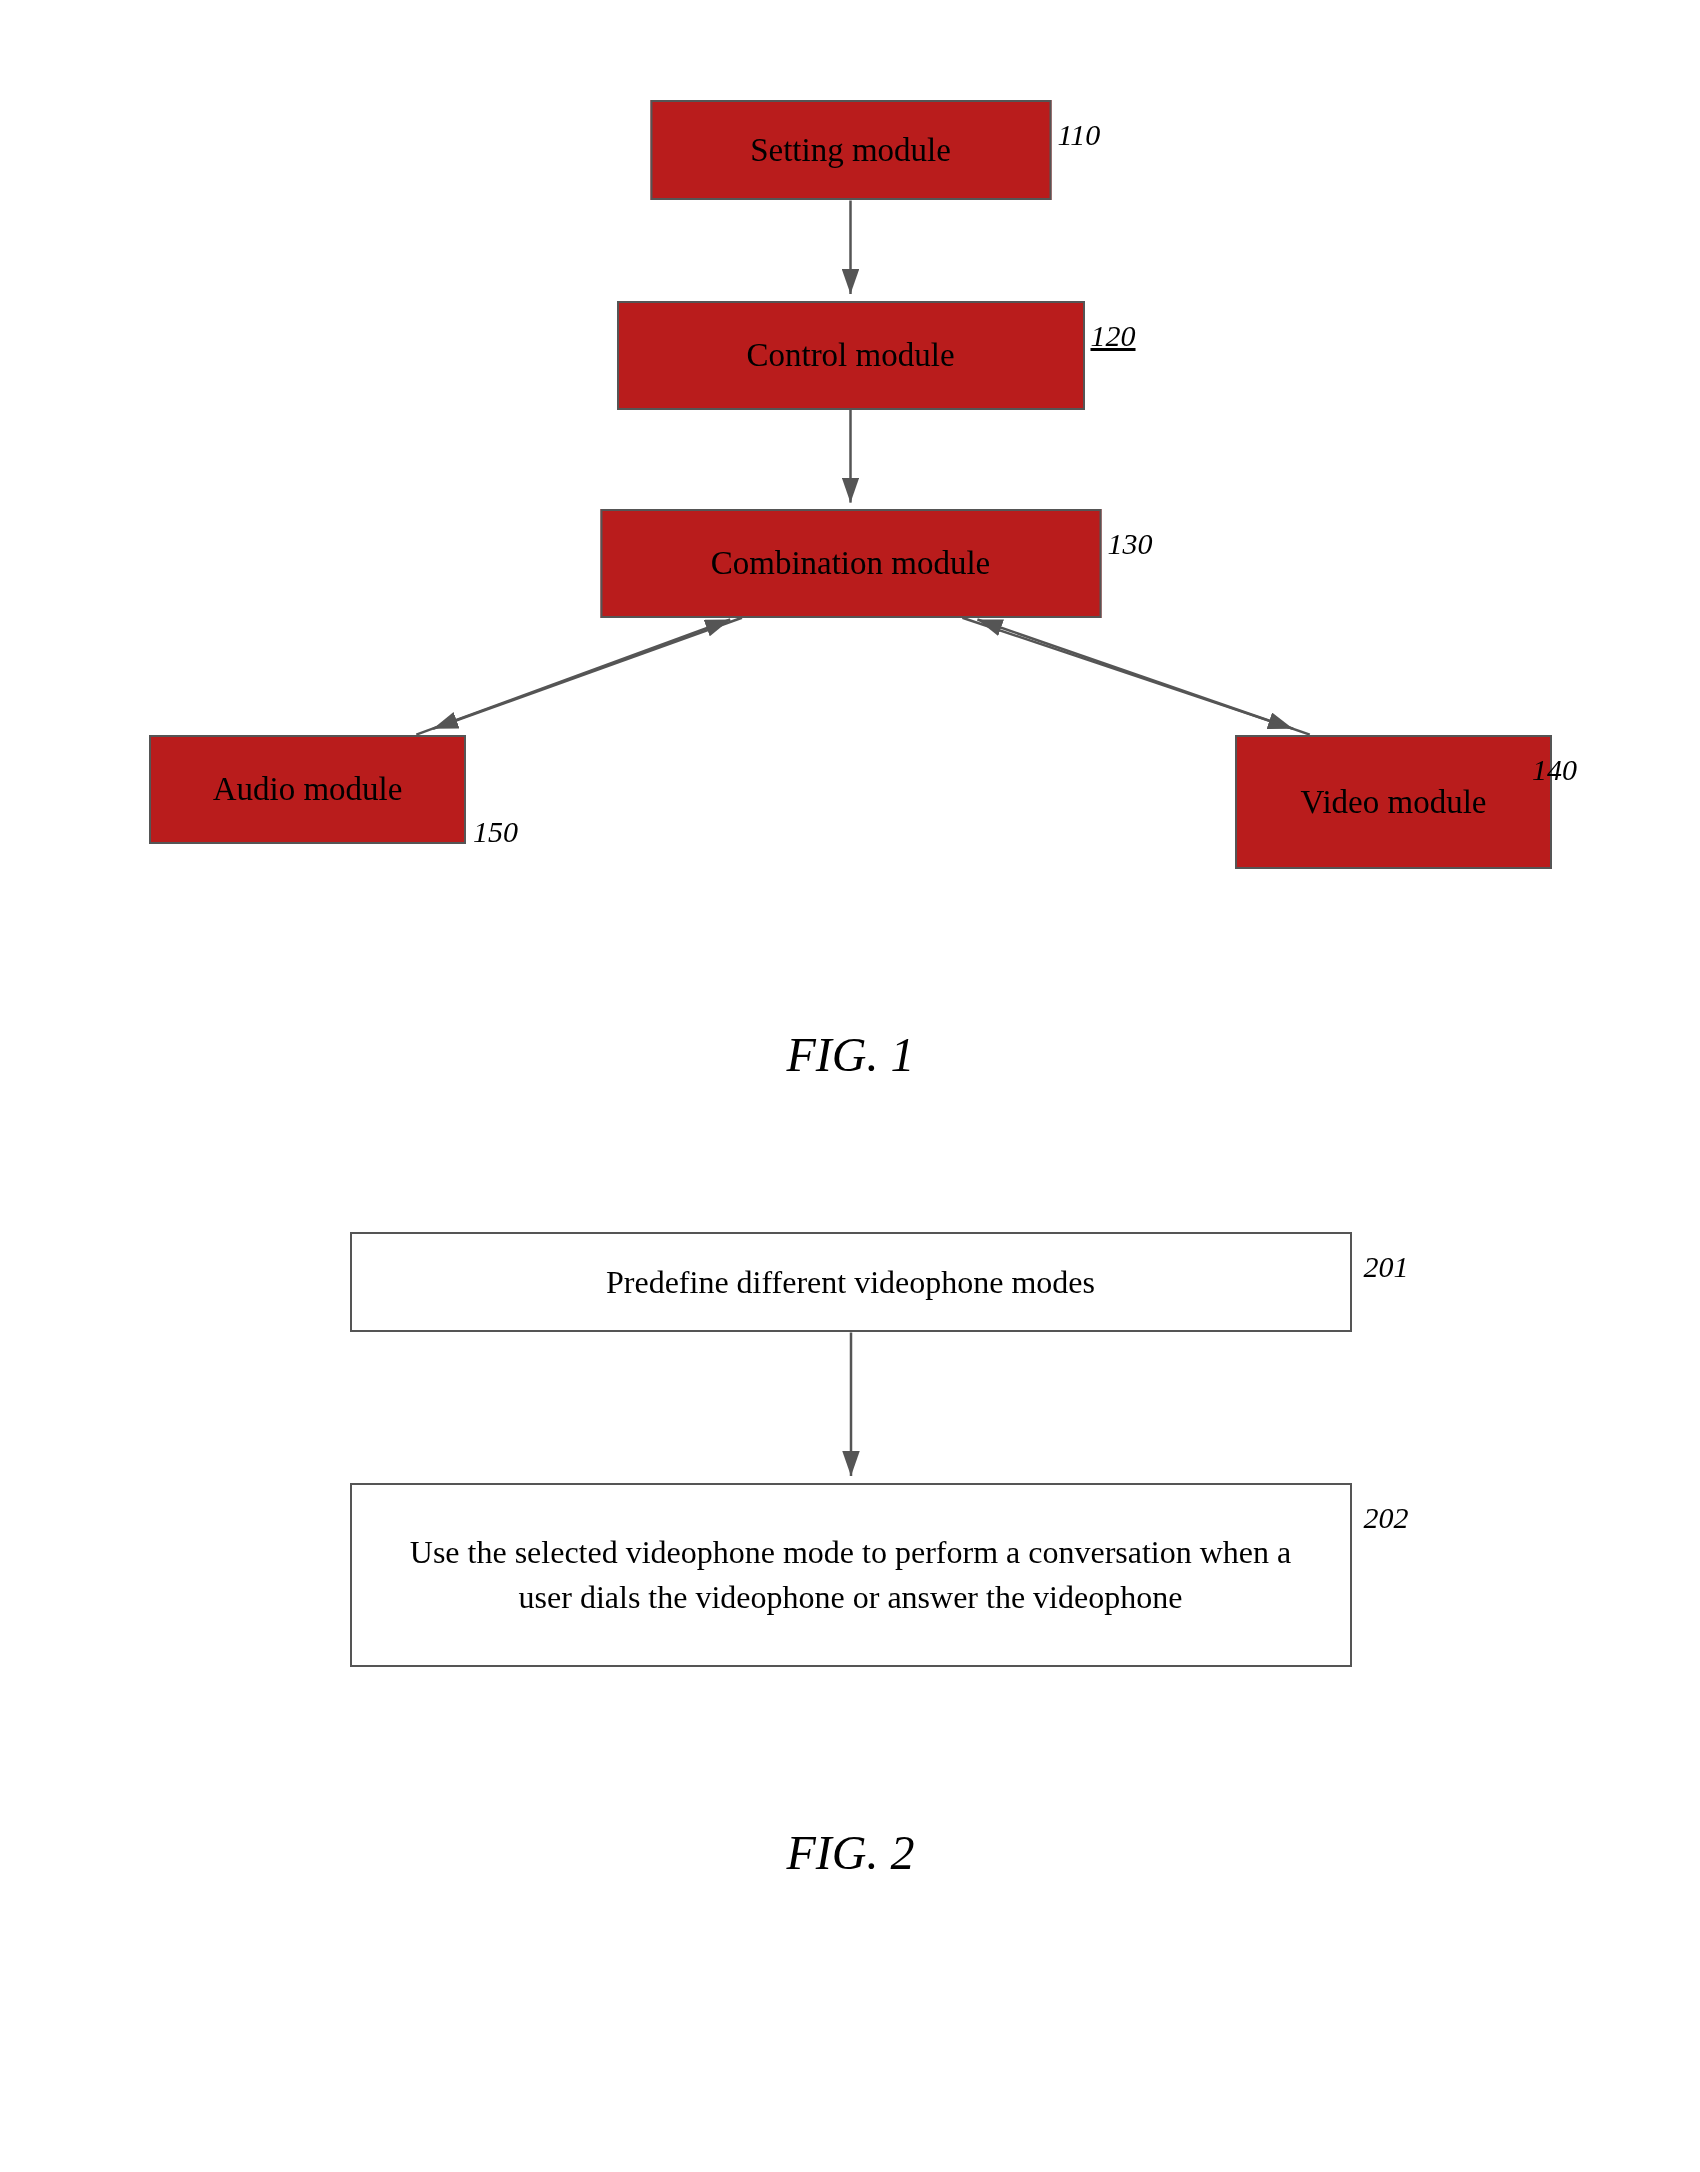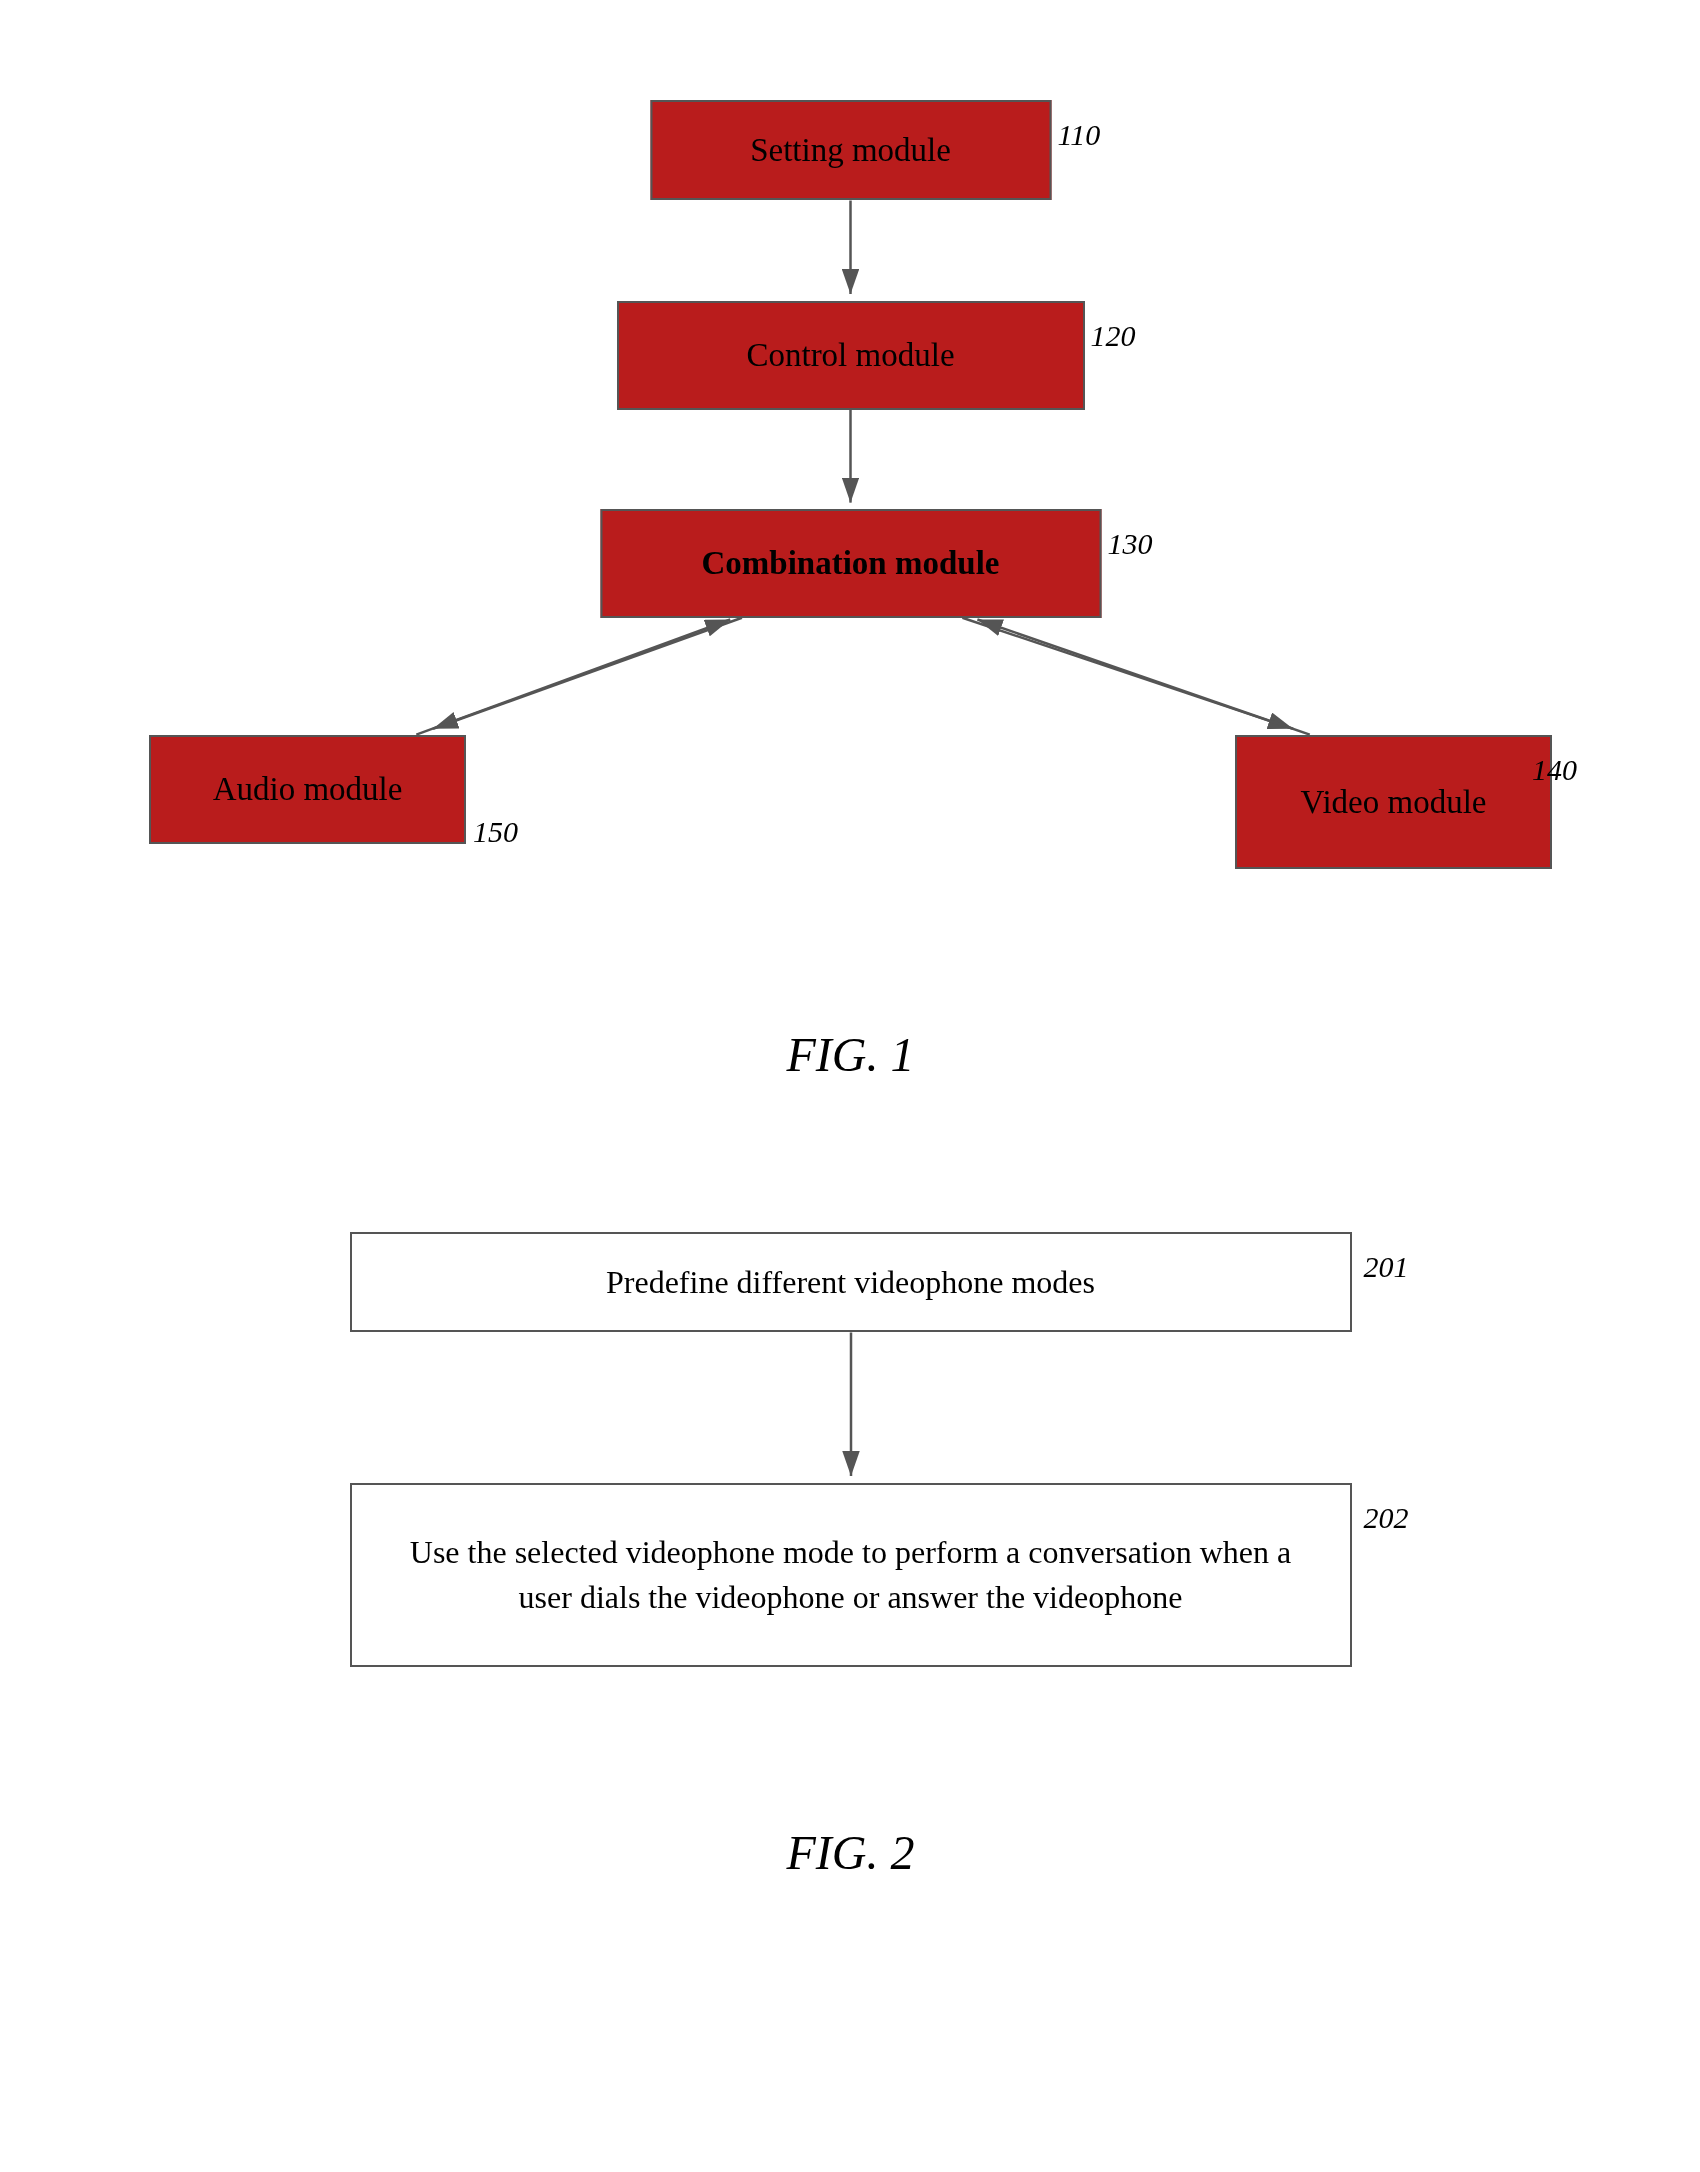--- a/index.html
+++ b/index.html
@@ -71,21 +71,20 @@
       transform: translateX(-50%);
     }
 
     
     .box-combination {
       width: 501px;
       height: 109px;
       top: 442px;
       left: 50%;
       transform: translateX(-50%);
-      font-weight: bold;
     }
 
     
     .box-audio {
       width: 317px;
       height: 109px;
       top: 668px;
       left: 50px;
     }
 
@@ -167,21 +166,21 @@
   <div class="fig1-container">
 
     <div class="box box-setting">
       <span>Setting module</span>
     </div>
     <span class="ref-label" style="top: 23.4px; left: calc(50% + 207px);">110</span>
 
     <div class="box box-control">
       <span>Control module</span>
     </div>
-    <span class="ref-label" style="top: 224px; left: calc(50% + 240px);">120</span>
+    <span class="ref-label" style="top: 224px; left: calc(50% + 240px); text-decoration: underline;">120</span>
 
     <div class="box box-combination">
       <span>Combination module</span>
     </div>
     <span class="ref-label" style="top: 432px; left: calc(50% + 257px);">130</span>
 
     <div class="box box-audio">
       <span>Audio module</span>
     </div>
     <span class="ref-label" style="top: 720px; left: 374px;">150</span>

